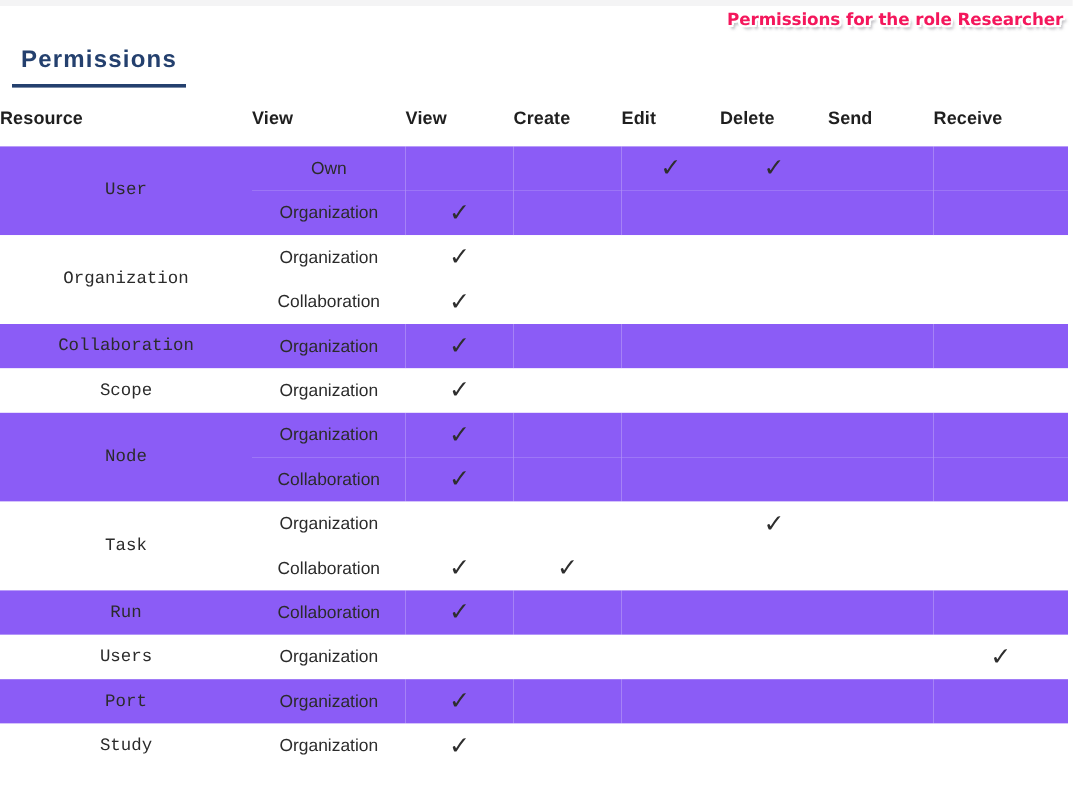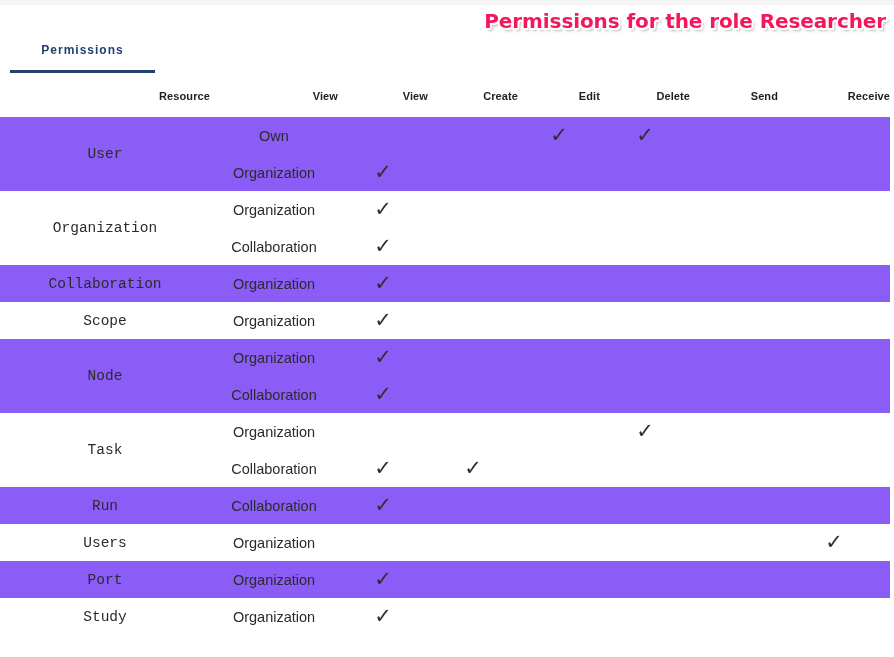--- a/index.html
+++ b/index.html
@@ -28,21 +28,21 @@
     background: #f4f4f5;
   }
 
   
   .overlay-title {
     position: absolute;
     top: 9px;
     right: 8px;
     z-index: 40;
     font-family: "DejaVu Sans", sans-serif;
-    font-size: 20px;
+    font-size: 14px;
     font-weight: 700;
     letter-spacing: -0.1px;
     color: #f4175c;
     white-space: nowrap;
     text-shadow:
       -1.5px -1.5px 0 #ffffff,
        1.5px -1.5px 0 #ffffff,
       -1.5px  1.5px 0 #ffffff,
        1.5px  1.5px 0 #ffffff,
        0px   -1.8px 0 #ffffff,
@@ -62,21 +62,21 @@
     display: flex;
     align-items: flex-start;
     background: #ffffff;
   }
   .tab {
     position: relative;
     height: 46px;
     display: flex;
     align-items: center;
     justify-content: center;
-    font-size: 12px;
+    font-size: 20px;
     letter-spacing: 1.0px;
     padding: 0 16px;
     cursor: pointer;
     background: transparent;
     border: none;
     font-family: "Liberation Sans", sans-serif;
   }
   .tab.active {
     color: #24406e;
     font-weight: 600;
@@ -103,25 +103,25 @@
     left: 0;
     width: 890px;
   }
   table.perm {
     width: 890px;
     border-collapse: collapse;
     table-layout: fixed;
   }
 
   table.perm th {
-    font-size: 11px;
+    font-size: 15px;
     font-weight: 700;
     color: #1f1f1f;
     padding: 14px 0 15px 0;
-    text-align: right;
+    text-align: left;
     background: #ffffff;
     letter-spacing: 0.1px;
   }
   th.col-resource { text-align: left;  padding-left: 26px; width: 210px; }
   th.col-scope    { text-align: right; padding-right: 6px; width: 128px; }
   th.col-view     { width: 90px; }
   th.col-create   { width: 90px; }
   th.col-edit     { width: 82px; }
   th.col-delete   { width: 90px; }
   th.col-send     { width: 88px; }

